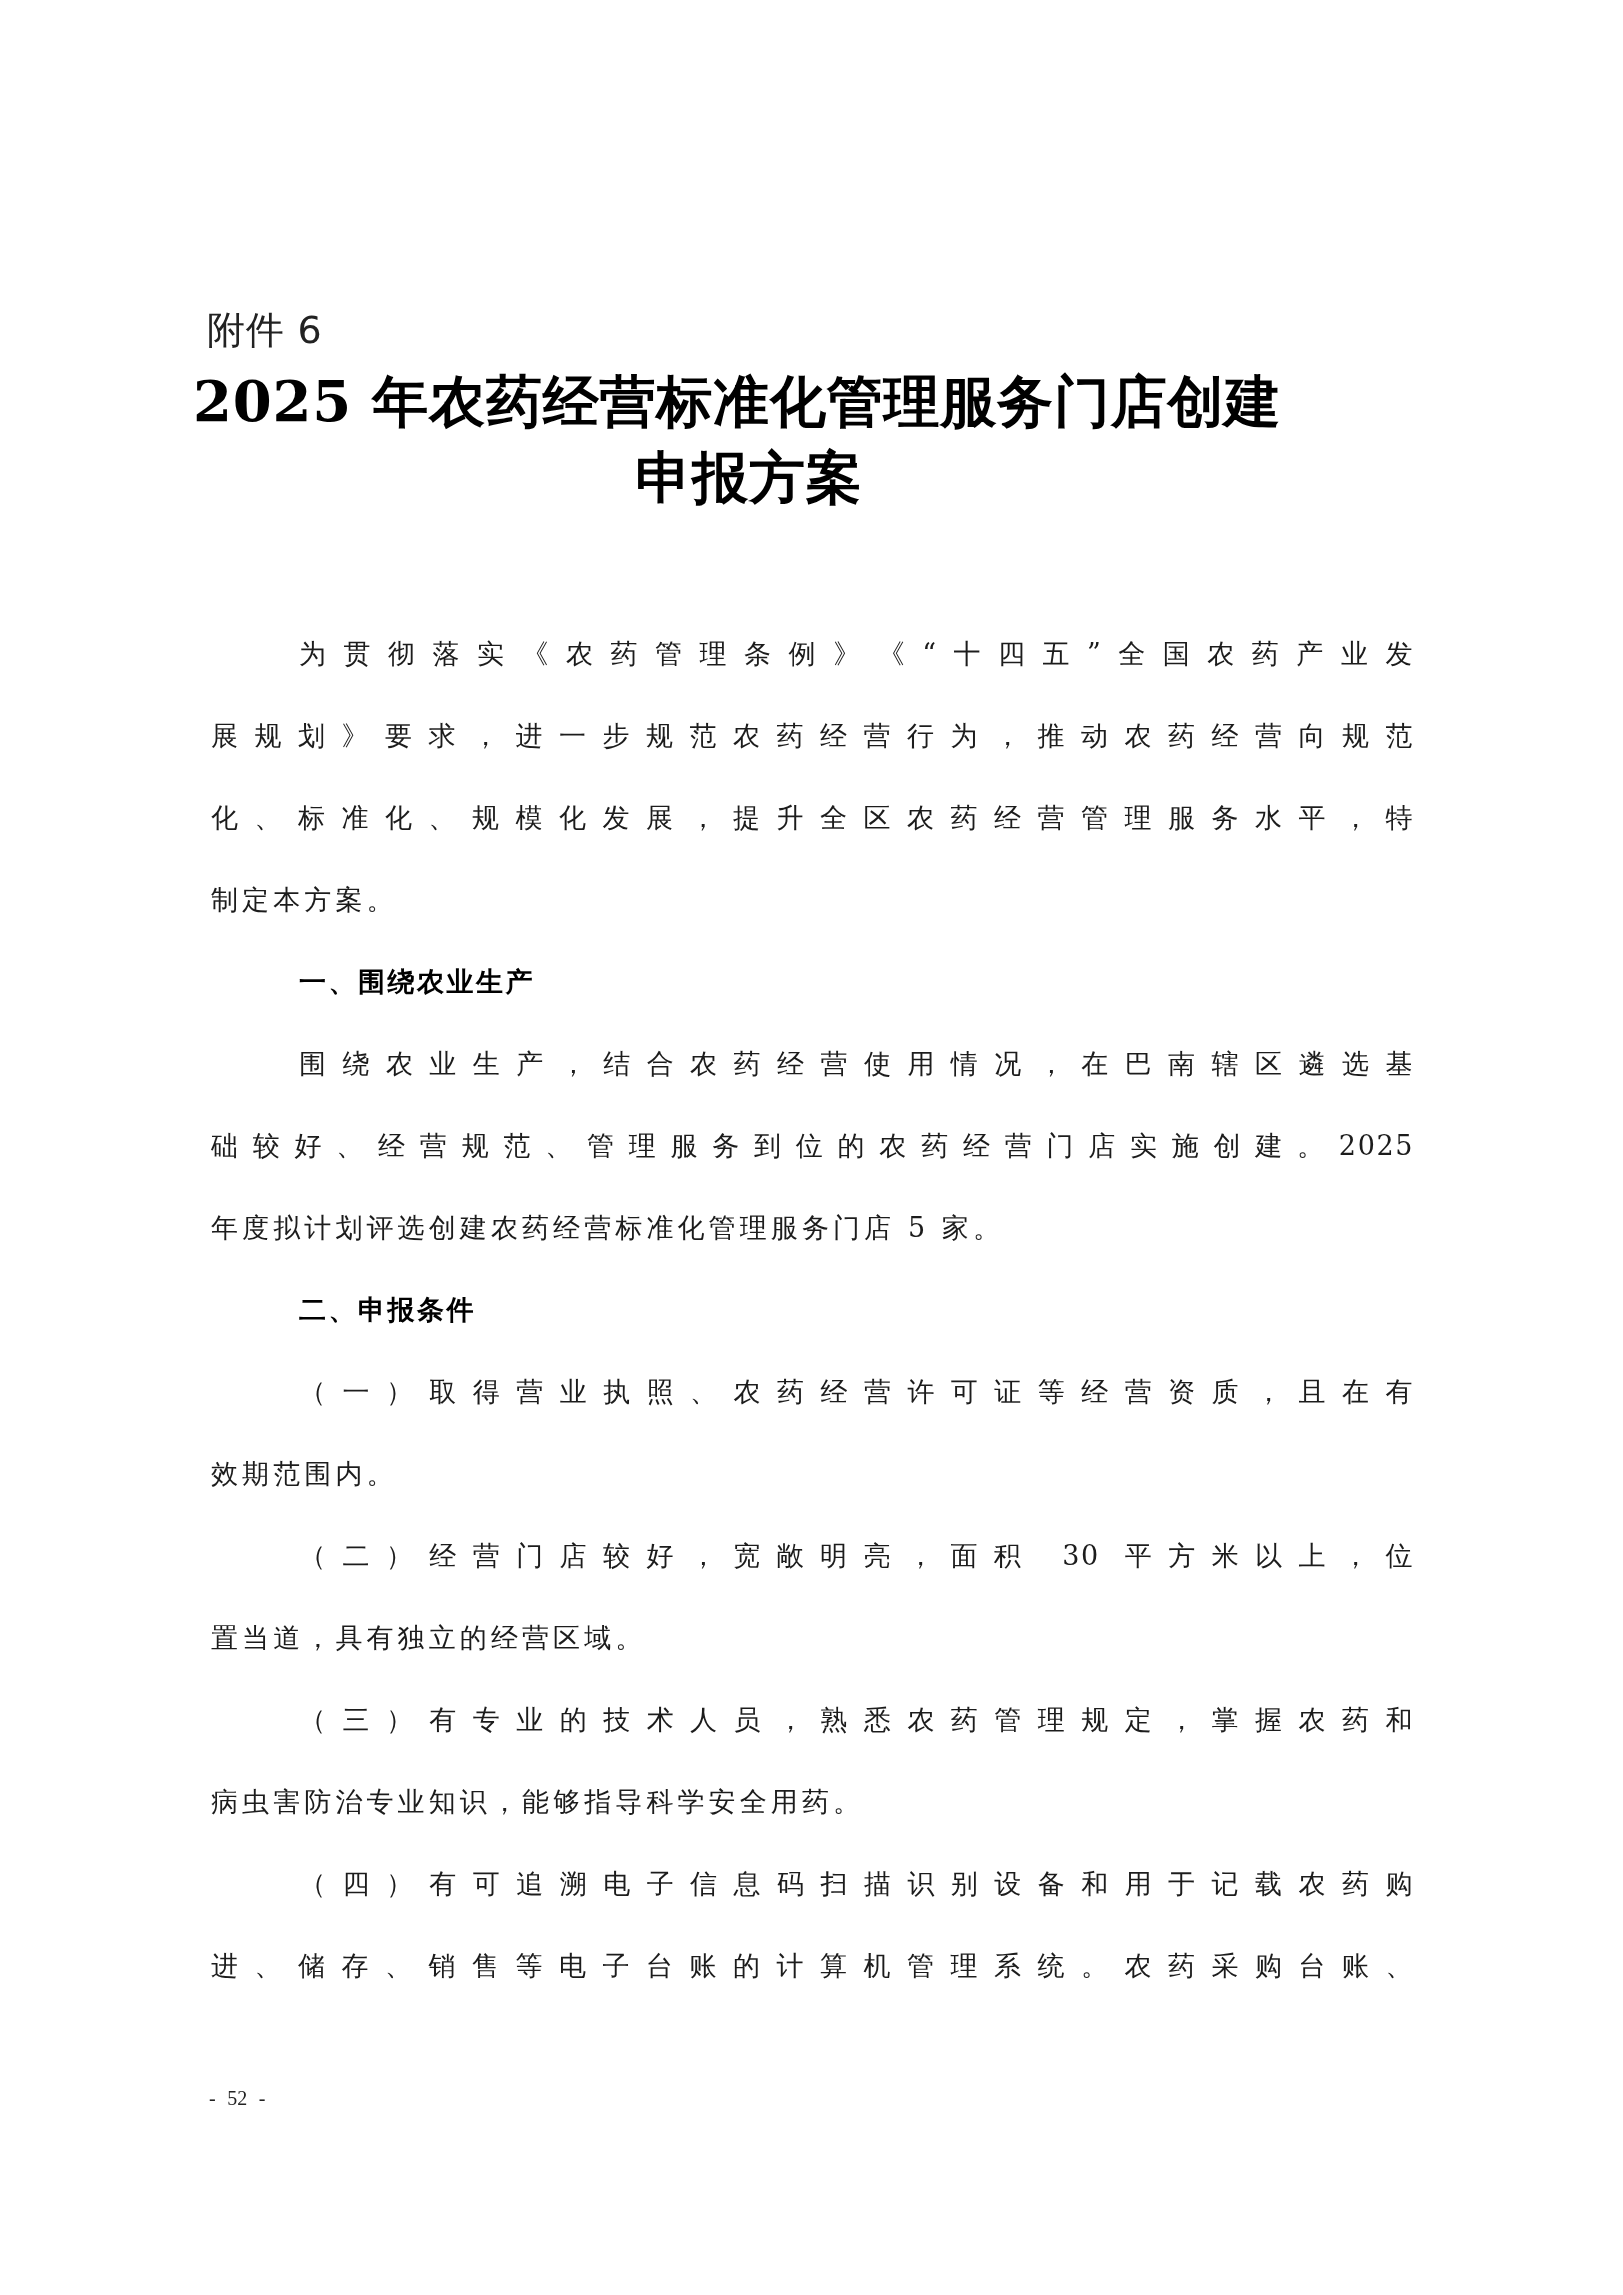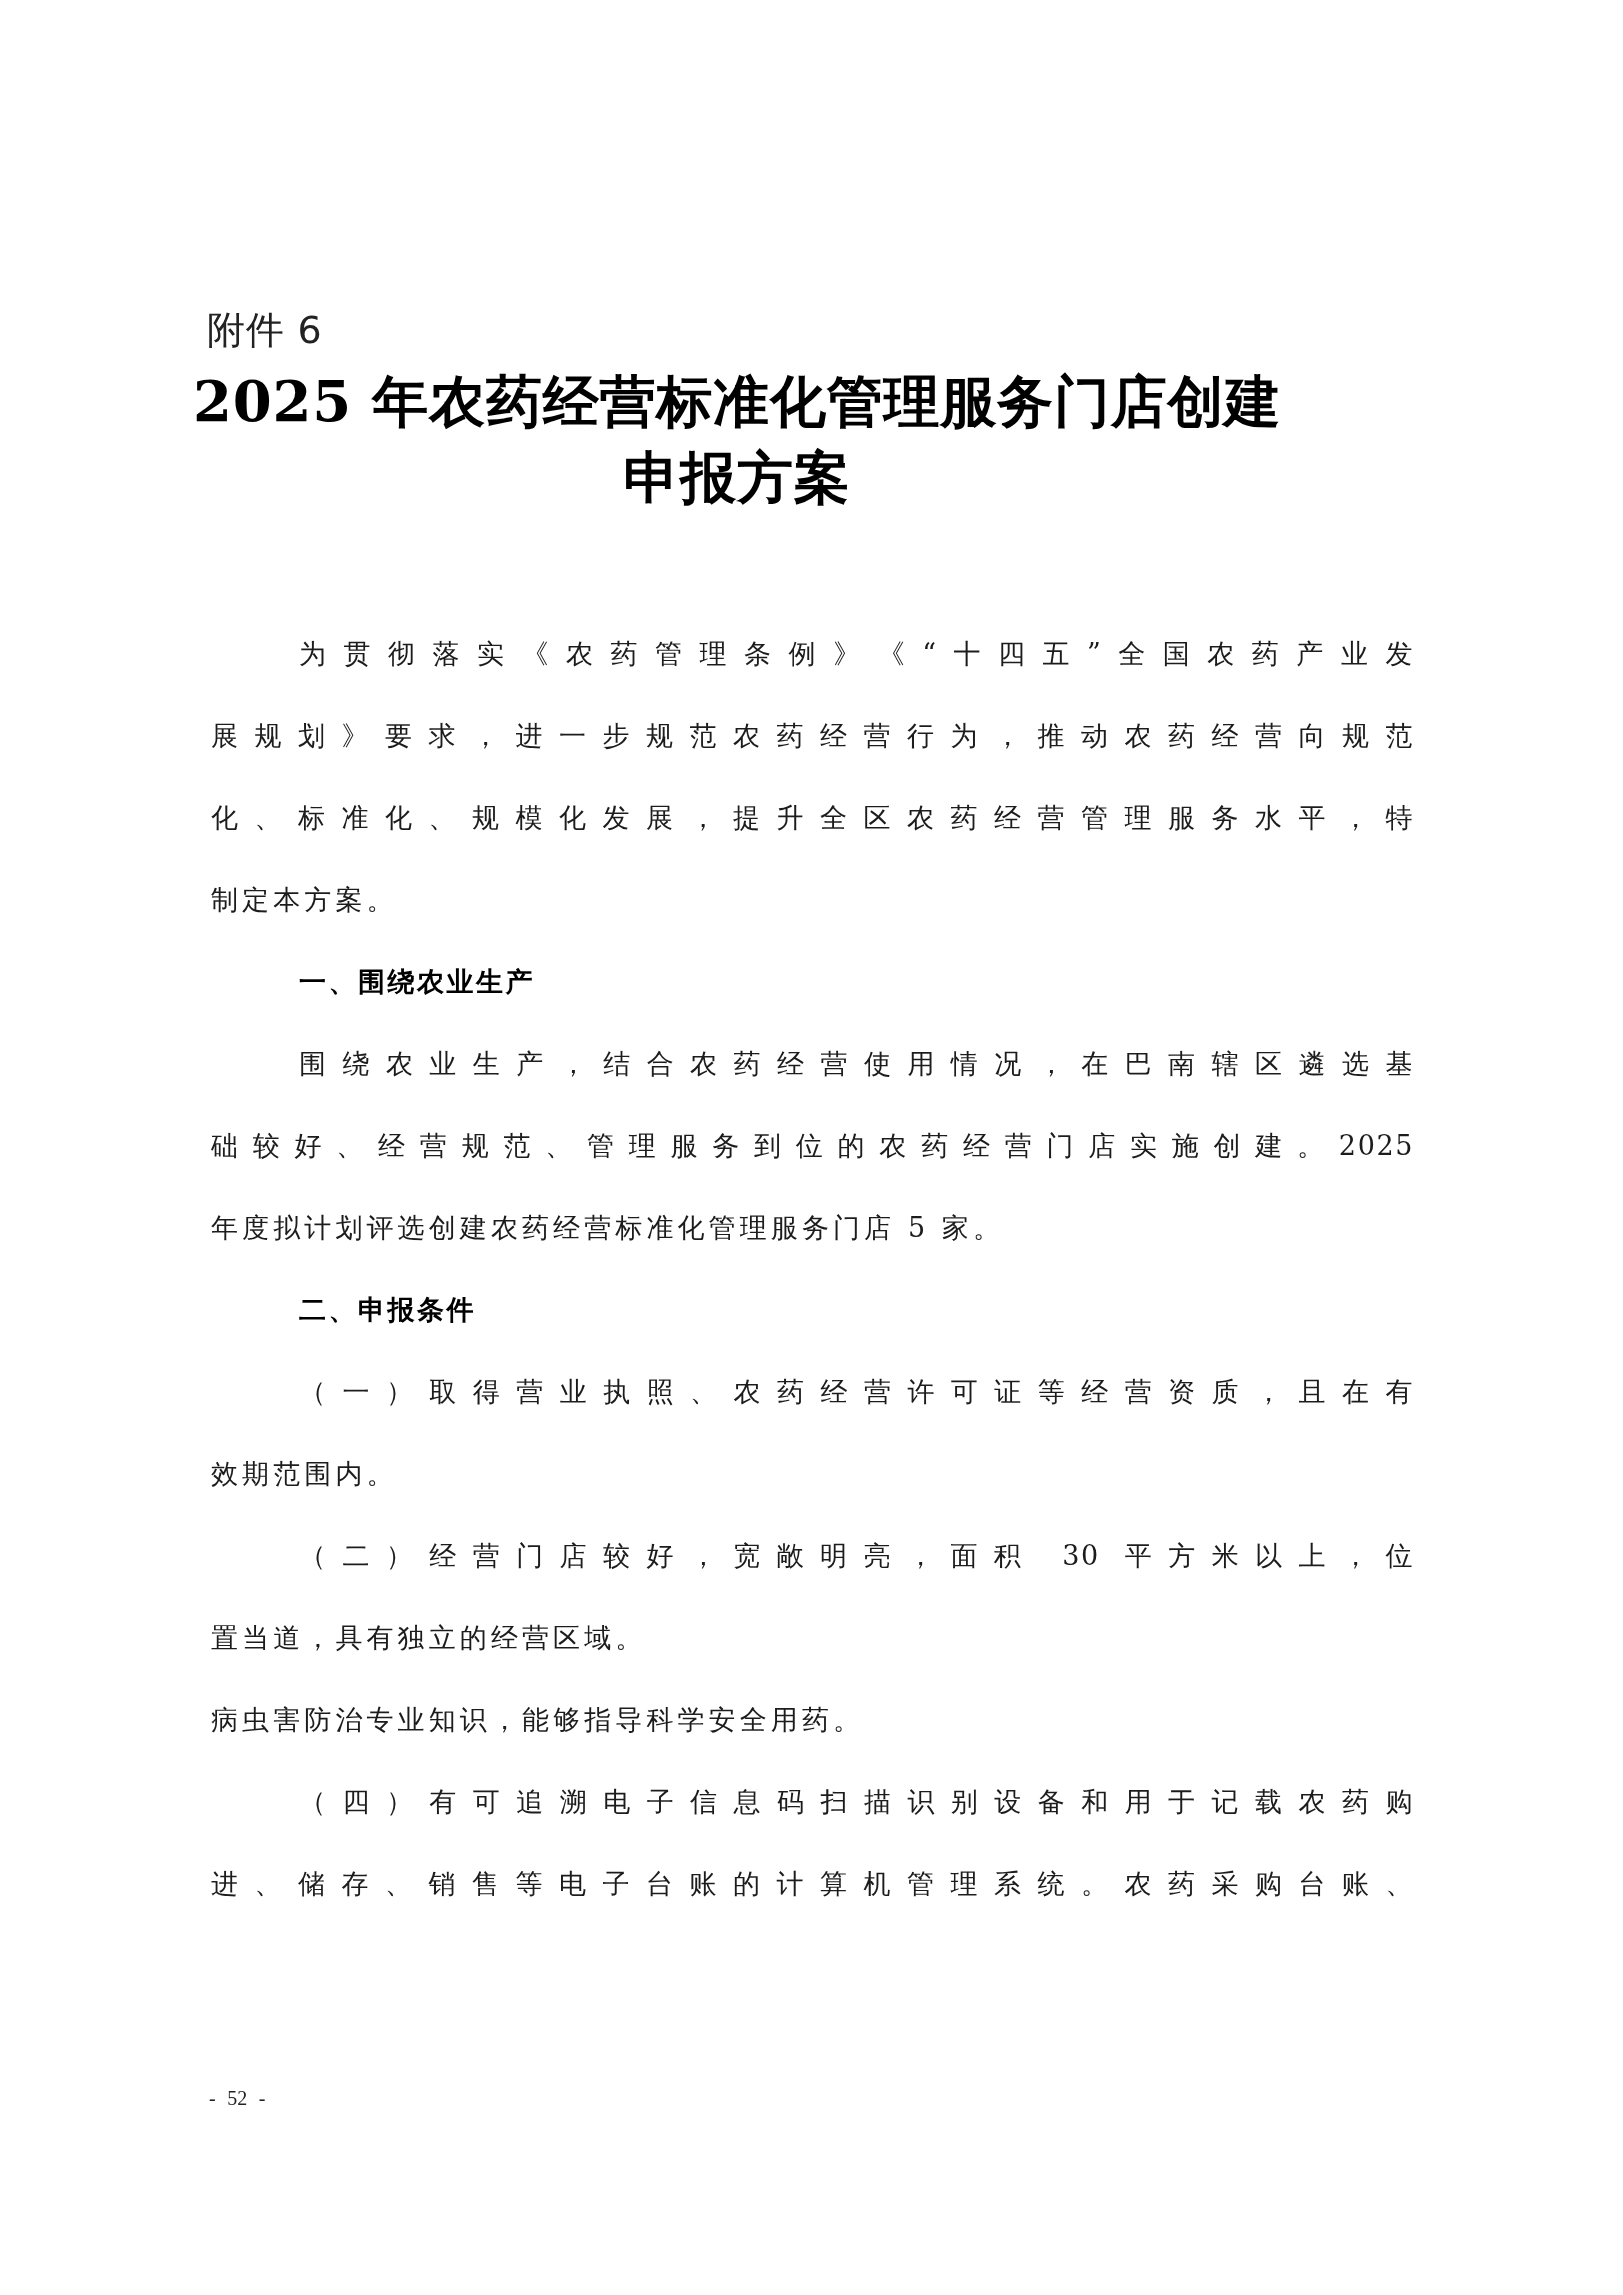--- a/index.html
+++ b/index.html
@@ -9,21 +9,21 @@
     position: absolute; left: 207px; top: 304px; height: 52px; line-height: 52px;
     font-family: "DejaVu Sans", sans-serif; font-size: 38px; color: #222;
     letter-spacing: 0.8px; white-space: nowrap;
   }
   .title {
     position: absolute; left: 0; width: 1474px; text-align: center;
     font-family: "DejaVu Serif", serif; font-weight: bold; font-size: 56px; color: #000;
     white-space: nowrap; letter-spacing: 0.8px;
   }
   .title.l1 { top: 363px; height: 77px; line-height: 77px; }
-  .title.l2 { top: 439px; height: 77px; line-height: 77px; }
+  .title.l2 { top: 439px; height: 77px; line-height: 77px; margin-left: 12px; }
   .body-text {
     position: absolute; left: 211px; top: 613px; width: 1203px;
     font-family: "DejaVu Serif", serif; font-size: 27px; color: #1c1c1c;
   }
   .line {
     height: 82px; line-height: 82px; white-space: nowrap; overflow: visible;
     text-align: justify; text-align-last: justify; letter-spacing: 1.6px;
   }
   .line.indent { padding-left: 88px; }
   .line.last { text-align: left; text-align-last: left; letter-spacing: 4.1px; }
@@ -59,20 +59,21 @@
     <div class="line last">年度拟计划评选创建农药经营标准化管理服务门店 5 家。</div>
 
     <div class="line heading indent">二、申报条件</div>
 
     <div class="line indent">（一）取得营业执照、农药经营许可证等经营资质，且在有</div>
     <div class="line last">效期范围内。</div>
 
     <div class="line indent">（二）经营门店较好，宽敞明亮，面积 30 平方米以上，位</div>
     <div class="line last">置当道，具有独立的经营区域。</div>
 
+    <div class="line indent">（三）有专业的技术人员，熟悉农药管理规定，掌握农药和</div>
     <div class="line last">病虫害防治专业知识，能够指导科学安全用药。</div>
 
     <div class="line indent">（四）有可追溯电子信息码扫描识别设备和用于记载农药购</div>
     <div class="line">进、储存、销售等电子台账的计算机管理系统。农药采购台账、</div>
   </div>
 
   <div class="page-number">- 52 -</div>
 </div>
 
 

